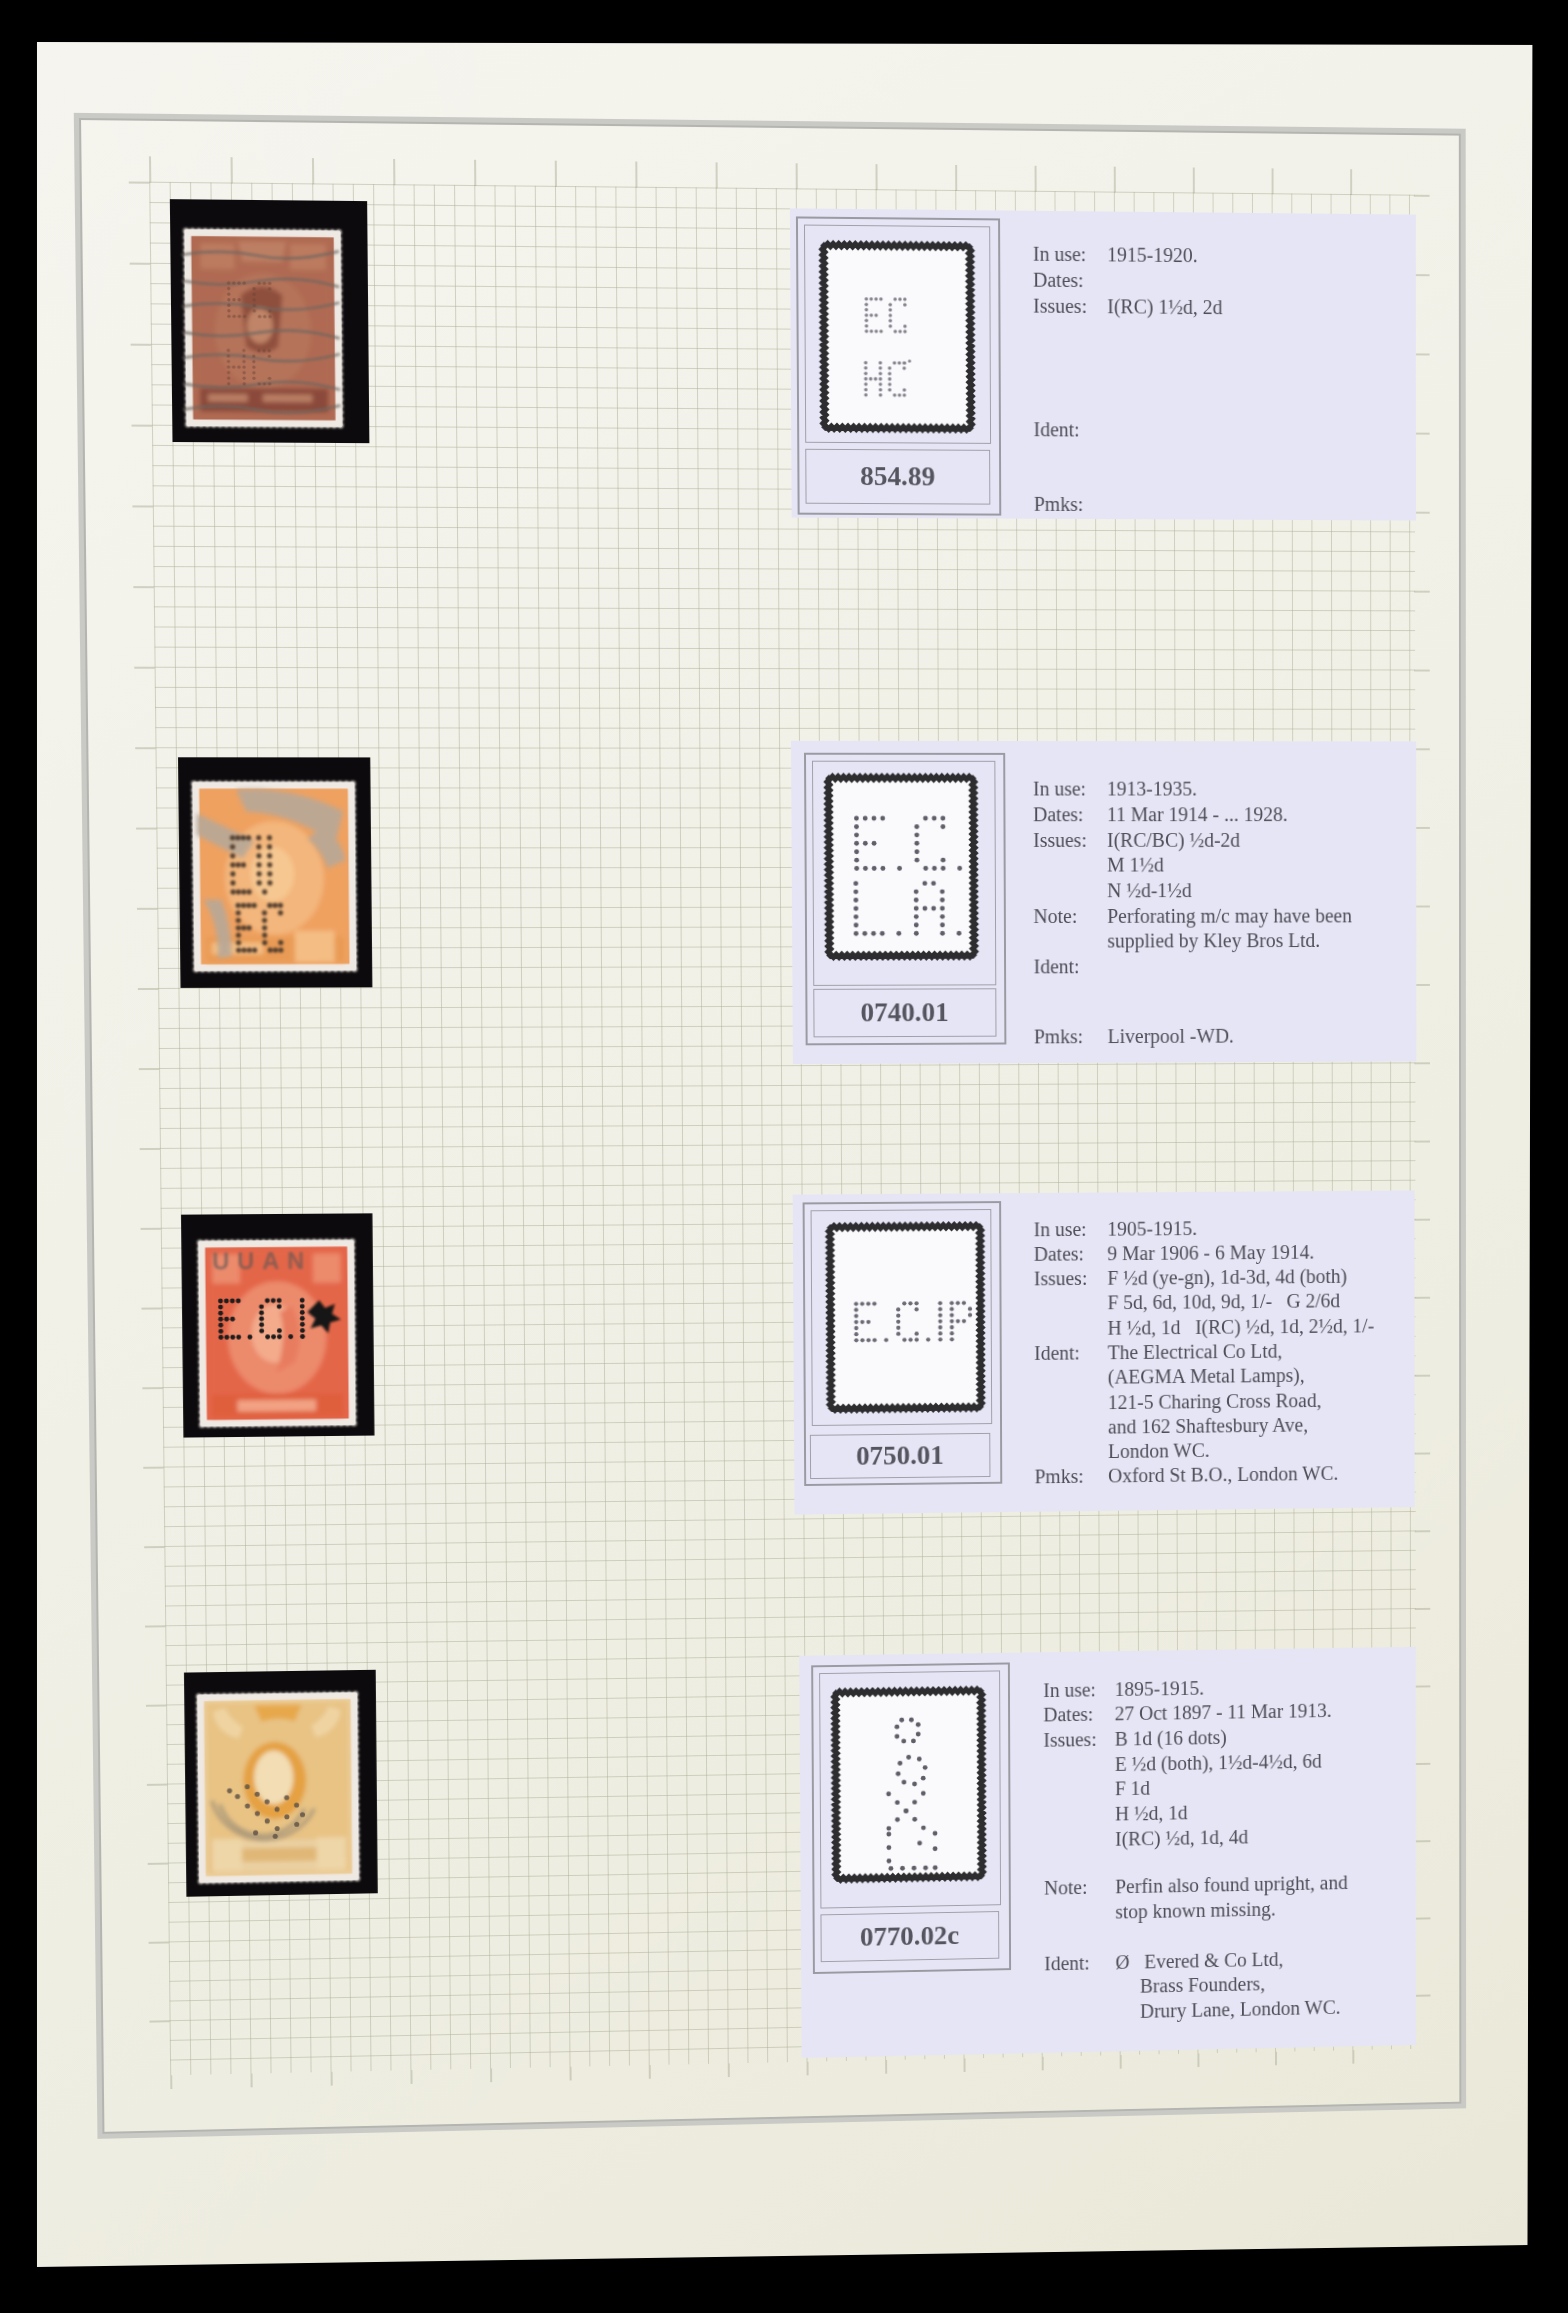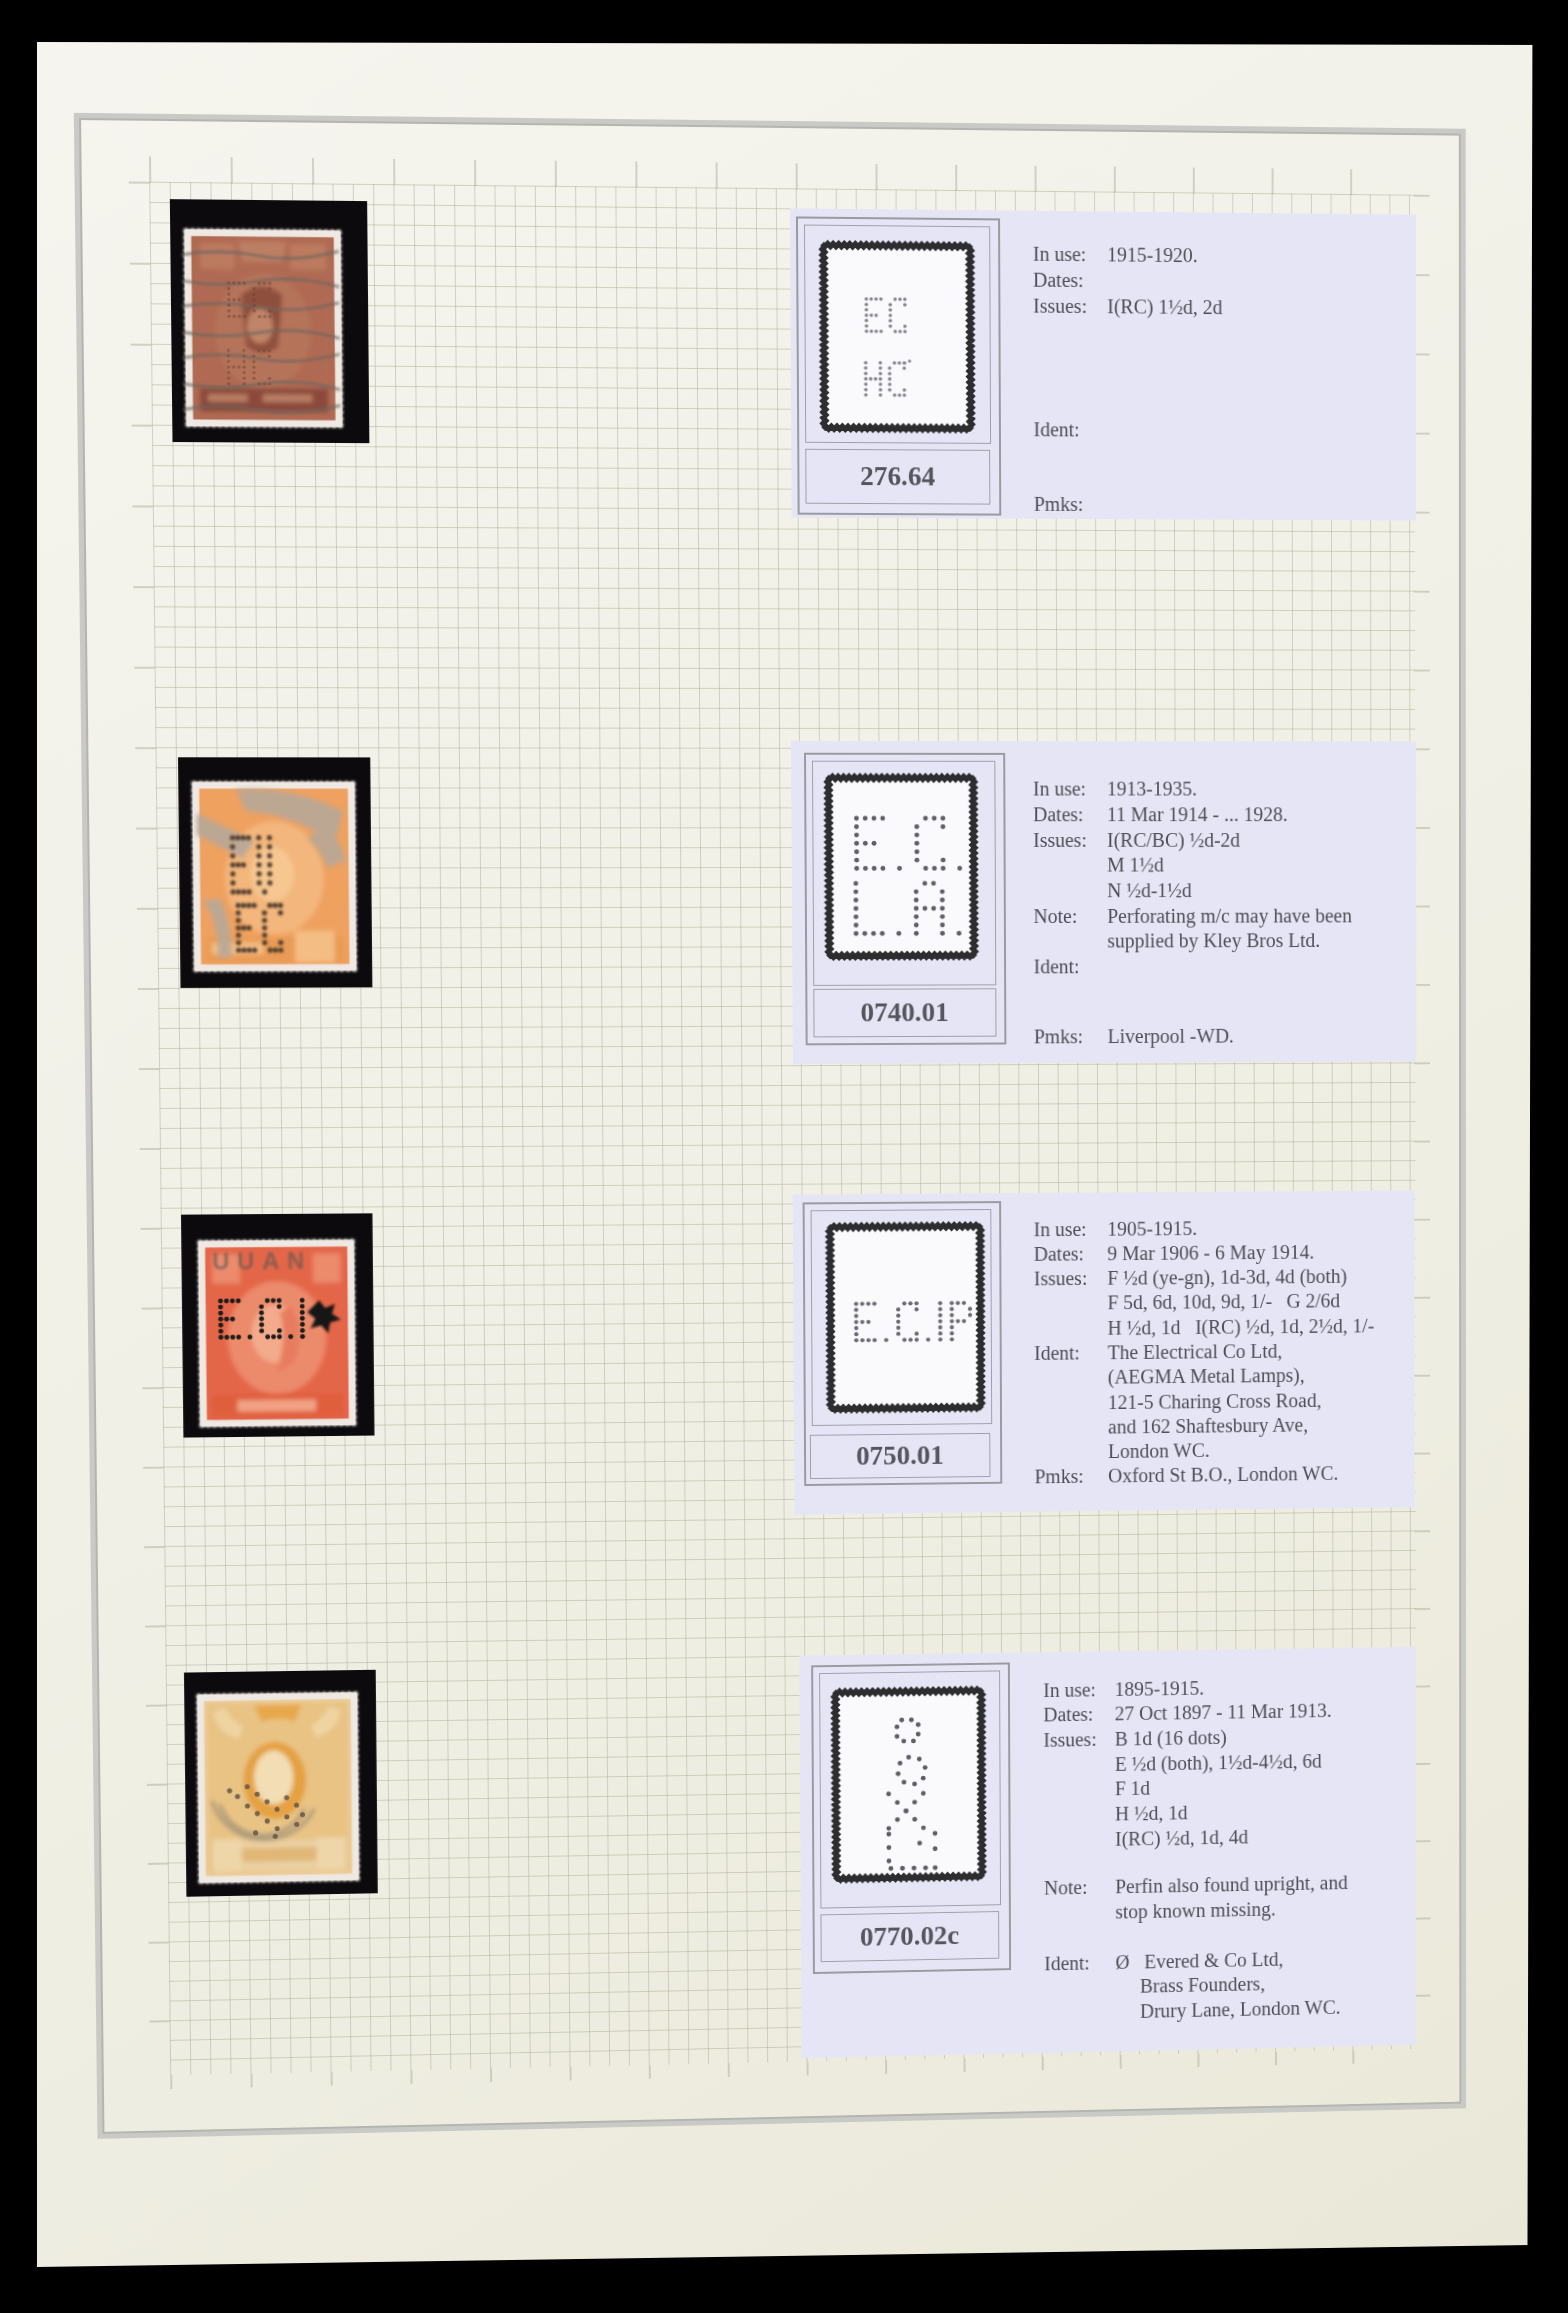--- a/index.html
+++ b/index.html
@@ -813,21 +813,21 @@
                 <circle cx="68.5" cy="148.5" r="1.8"></circle>
                 <circle cx="83.5" cy="148.5" r="1.8"></circle>
                 <circle cx="73.5" cy="154.0" r="1.8"></circle>
                 <circle cx="78.5" cy="154.0" r="1.8"></circle>
                 <circle cx="83.5" cy="154.0" r="1.8"></circle>
                 <circle cx="84" cy="121" r="1.6"></circle>
                 <circle cx="89" cy="119" r="1.6"></circle>
               </g>
             </g>
           </svg></div>
-        <div class="box2 slabel" style="left:13.7px;top:240px;width:184px;height:53px;font-size:27.4px;line-height:53px">276.64</div>
+        <div class="box2 slabel" style="left:13.7px;top:240px;width:184px;height:53px;font-size:27.4px;line-height:53px">854.89</div>
         <div class="txt" style="left:244px;top:30px">In use:</div>
         <div class="txt" style="left:319px;top:30px">1915-1920.</div>
         <div class="txt" style="left:244px;top:56px">Dates:</div>
         <div class="txt" style="left:244px;top:82px">Issues:</div>
         <div class="txt" style="left:319px;top:82px">I(RC) 1½d, 2d</div>
         <div class="txt" style="left:244px;top:206px">Ident:</div>
         <div class="txt" style="left:244px;top:281px">Pmks:</div>
       </div>
       <div class="abs card" style="left:779px;top:733px;width:635px;height:326px">
         <div class="box" style="left:12.7px;top:11.8px;width:199px;height:291px"></div>

